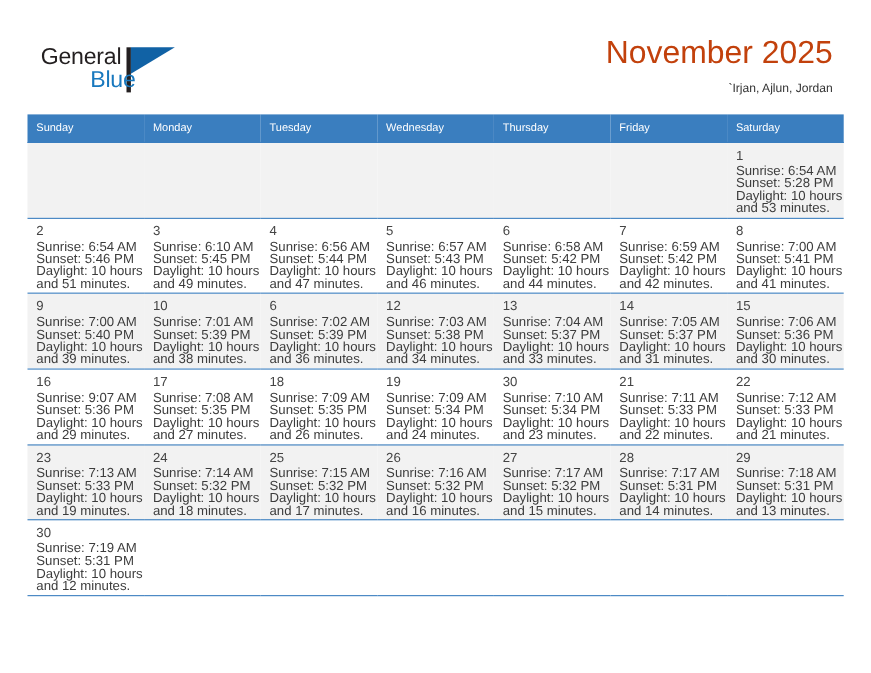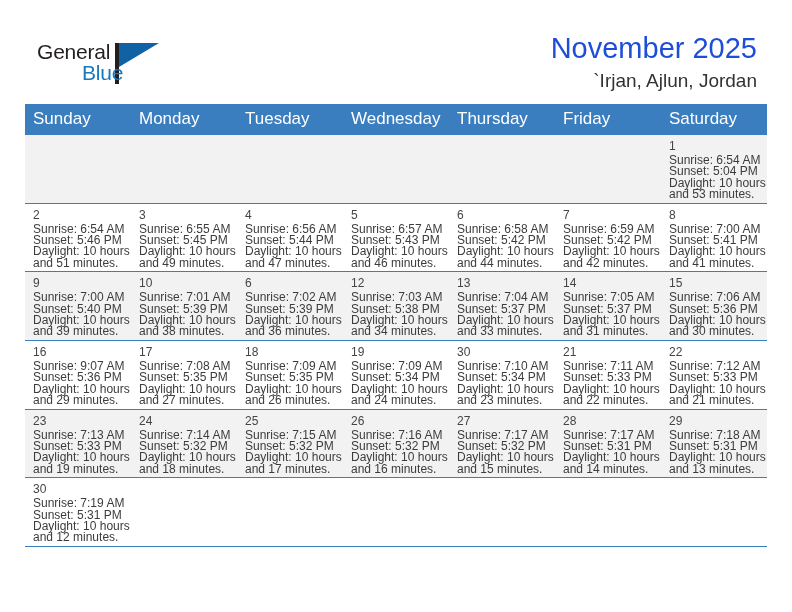--- a/index.html
+++ b/index.html
@@ -73,46 +73,46 @@
   }
 
   .title-block {
     position: absolute;
     right: 35px;
     top: 30px;
     text-align: right;
   }
   .cal-title {
     font-size: 29px;
-    color: #1d4ed8;
+    color: #c2410c;
     line-height: 36px;
     white-space: nowrap;
     margin-left: 7px;
   }
   .cal-subtitle {
-    font-size: 19px;
+    font-size: 11px;
     color: #333333;
     line-height: 22px;
     margin-top: 4px;
     white-space: nowrap;
   }
 
   
   .calendar {
     position: absolute;
     left: 25px;
     top: 104px;
     width: 742px;
     border-collapse: collapse;
     table-layout: fixed;
   }
   .calendar th {
     background: #3a7ebf;
     color: #ffffff;
-    font-size: 17px;
+    font-size: 10px;
     font-weight: normal;
     text-align: left;
     padding: 5px 0 5px 8px;
     height: 15px;
     border: none;
   }
   .calendar td {
     width: 106px;
     height: 62px;
     vertical-align: top;
@@ -196,21 +196,21 @@
             <div class="cell-inner"></div>
           </td>
           <td>
             <div class="cell-inner"></div>
           </td>
           <td>
             <div class="cell-inner">
               <div class="daynum">1</div>
               <div class="daylines">
                 <div>Sunrise: 6:54 AM</div>
-                <div>Sunset: 5:04 PM</div>
+                <div>Sunset: 5:28 PM</div>
                 <div>Daylight: 10 hours</div>
                 <div>and 53 minutes.</div>
               </div>
             </div>
           </td>
         </tr>
         <tr>
           <td>
             <div class="cell-inner">
               <div class="daynum">2</div>
@@ -219,21 +219,21 @@
                 <div>Sunset: 5:46 PM</div>
                 <div>Daylight: 10 hours</div>
                 <div>and 51 minutes.</div>
               </div>
             </div>
           </td>
           <td>
             <div class="cell-inner">
               <div class="daynum">3</div>
               <div class="daylines">
-                <div>Sunrise: 6:55 AM</div>
+                <div>Sunrise: 6:10 AM</div>
                 <div>Sunset: 5:45 PM</div>
                 <div>Daylight: 10 hours</div>
                 <div>and 49 minutes.</div>
               </div>
             </div>
           </td>
           <td>
             <div class="cell-inner">
               <div class="daynum">4</div>
               <div class="daylines">

